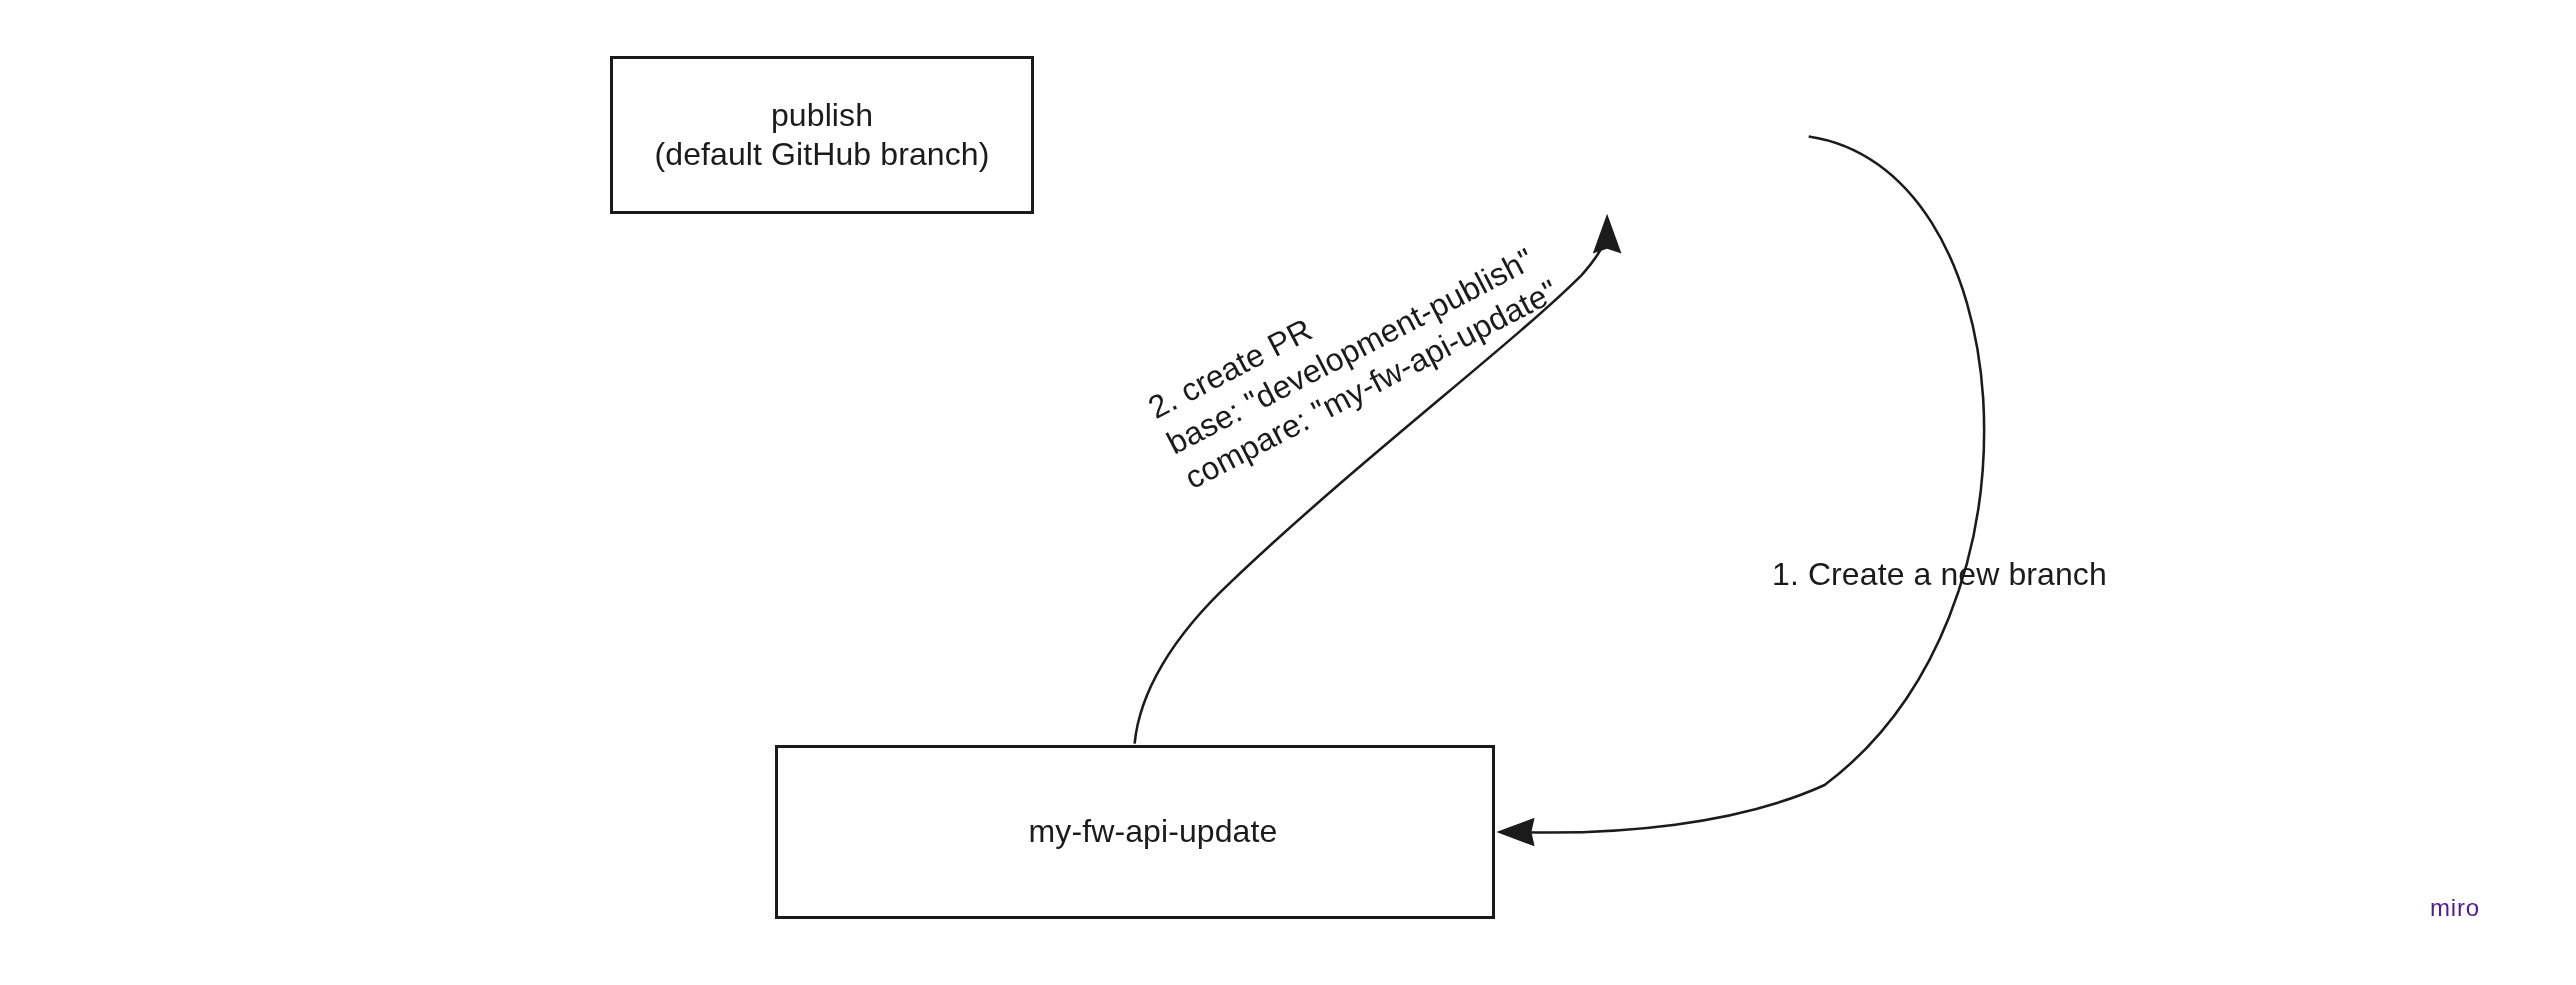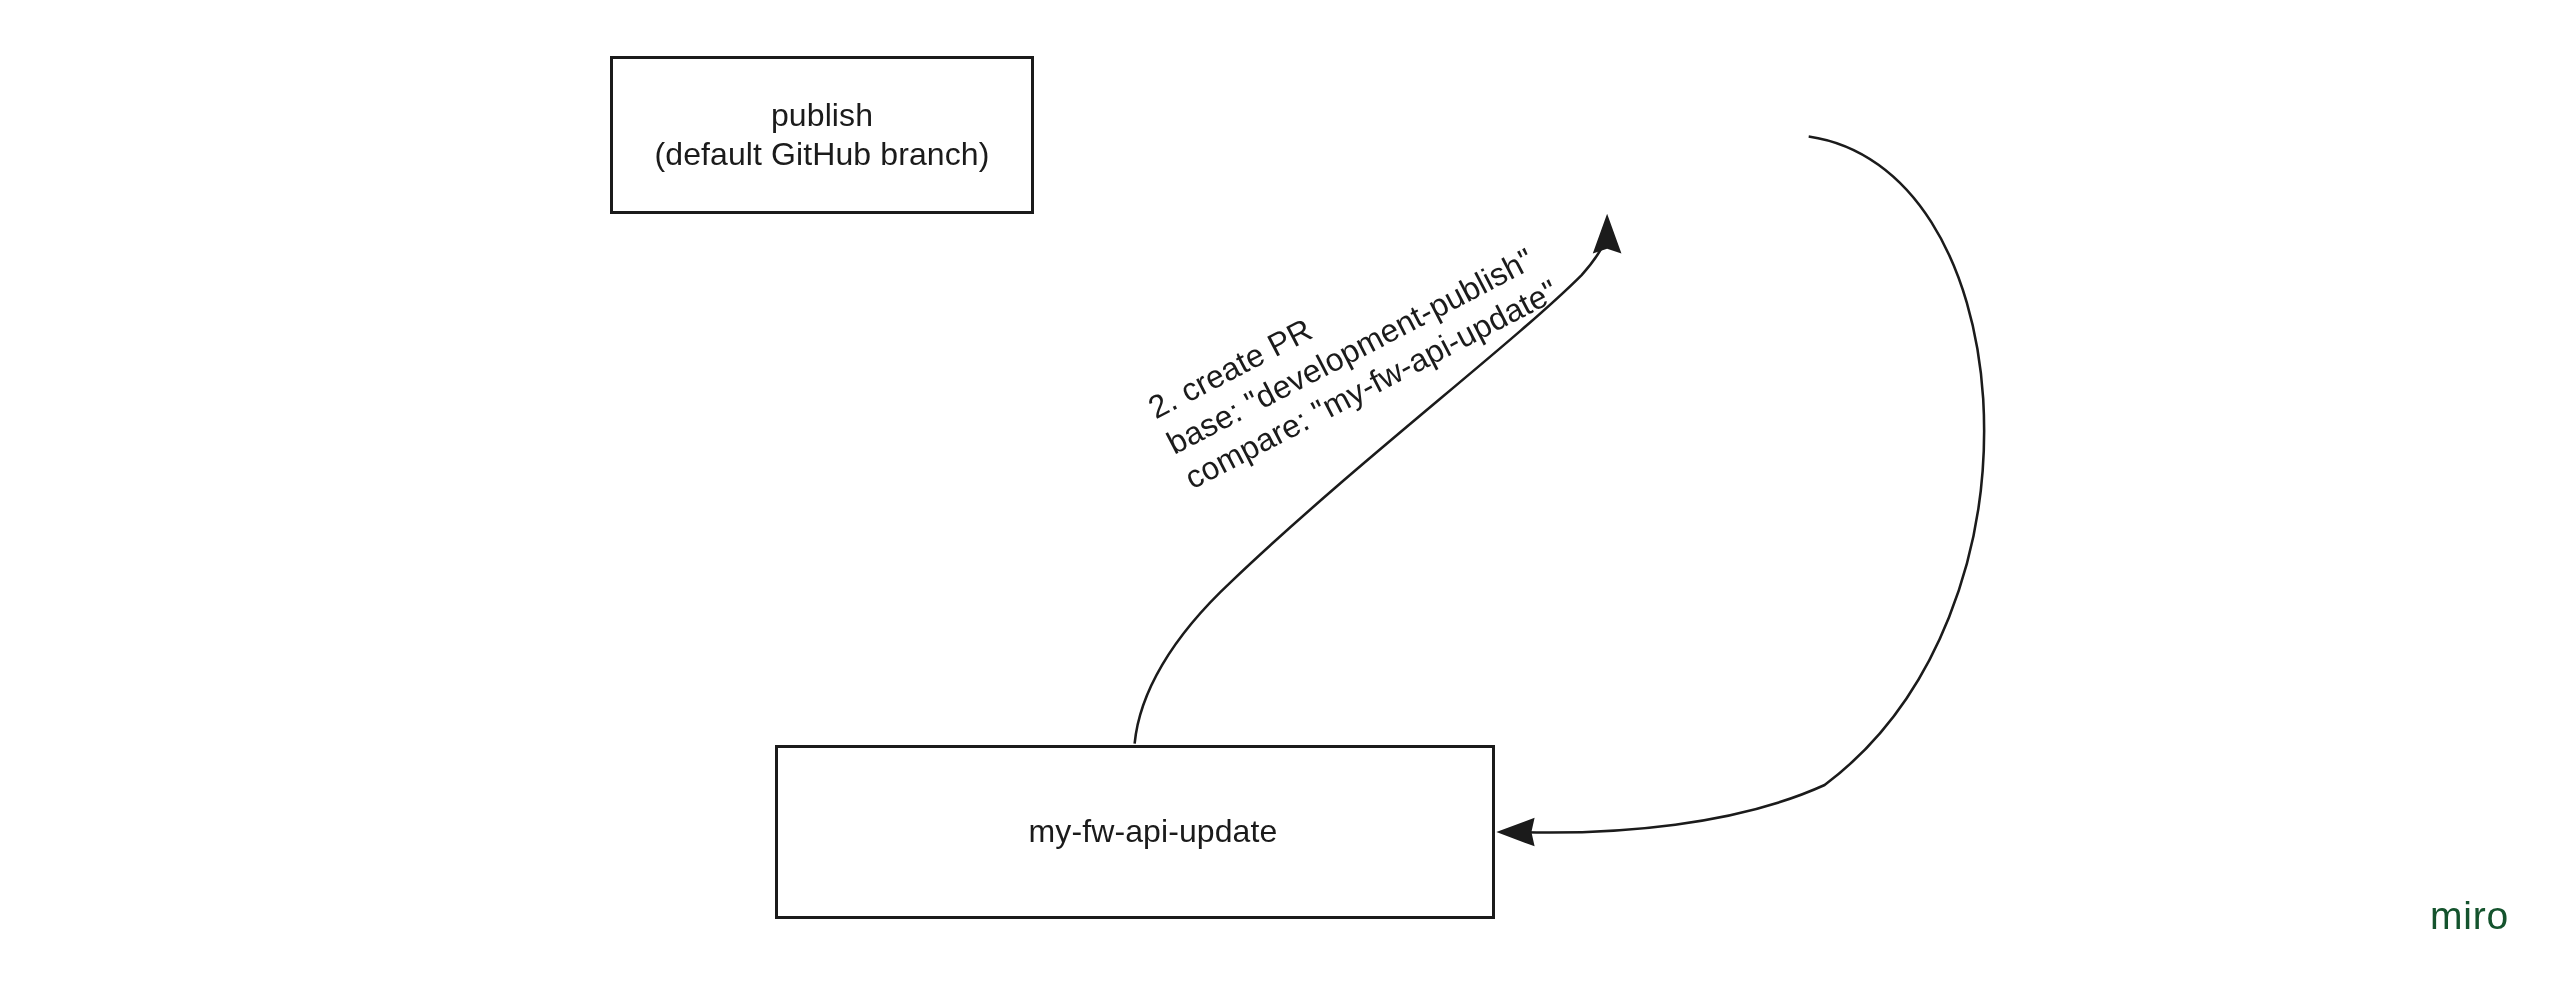--- a/index.html
+++ b/index.html
@@ -90,23 +90,23 @@
     left: 1142px;
     top: 393px;
     transform: rotate(-27.5deg);
     transform-origin: left top;
     letter-spacing: 0.1px;
   }
   #watermark {
     position: absolute;
     left: 2430px;
     top: 894px;
-    font-size: 39px;
+    font-size: 24px;
     letter-spacing: 0.8px;
-    color: #14532d;
+    color: #4c1d95;
     z-index: 5;
   }
 </style>
 </head>
 <body>
 
 <div id="canvas">
 
   <svg id="edge-layer" viewBox="0 0 3233 1237" width="2576" height="986" xmlns="http://www.w3.org/2000/svg">
 
@@ -130,20 +130,21 @@
   <div class="node" id="node-publish">
     <span class="node-label">publish
 (default GitHub branch)</span>
   </div>
 
 
   <div class="node" id="node-my-fw-api-update">
     <span class="node-label">my-fw-api-update</span>
   </div>
 
+  <div class="edge-label" id="edge-label-create-branch">1. Create a new branch</div>
 
   <div class="edge-label" id="edge-label-create-pr">2. create PR
 base: "development-publish"
 compare: "my-fw-api-update"</div>
 
   <div id="watermark">miro</div>
 
 </div>
 
 

